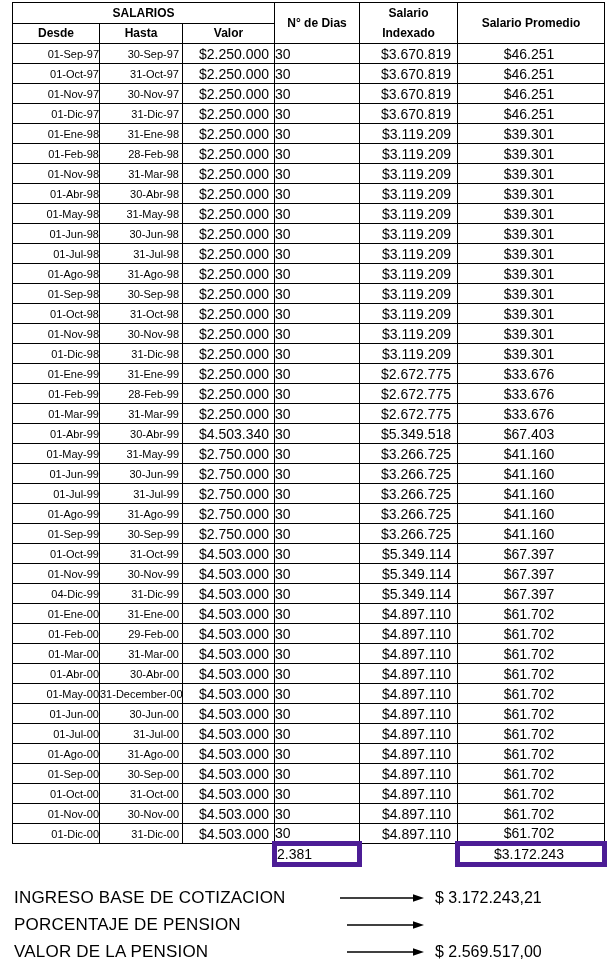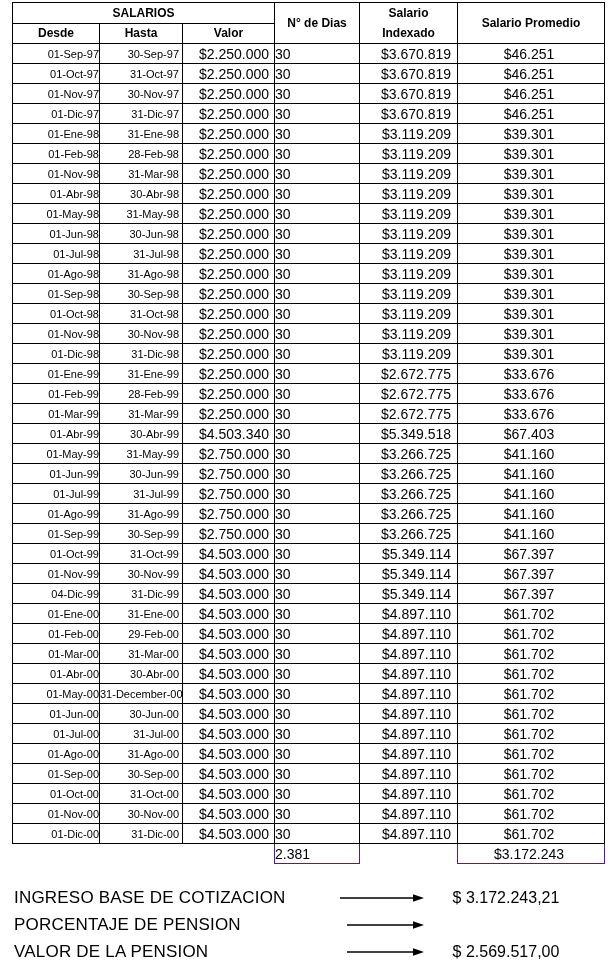--- a/index.html
+++ b/index.html
@@ -48,21 +48,21 @@
   .salary-table tbody td, .salary-table tfoot td { height: 20px; }
 
   td.c-desde { font-size: 11px; text-align: right;  padding-left: 2px; }
   td.c-hasta { font-size: 11px; text-align: right; padding-right: 3px; }
   td.c-valor { font-size: 14px; text-align: right; padding-right: 5px; margin-top: 24px; }
   td.c-dias  { font-size: 14px; text-align: left; padding-right: 14px; }
   td.c-idx   { font-size: 14px; text-align: right; padding-right: 6px; margin-top: 8px; }
   td.c-prom  { font-size: 14px; text-align: center; padding-right: 4px; }
 
   tfoot td.empty { border: none; background: transparent; }
-  tfoot td.total-cell { border: 1px solid #4c1d95; }
+  tfoot td.total-cell { border: 5px solid #4c1d95; }
 
   .summary {
     position: absolute;
     left: 14px;
     top: 884px;
     width: 571px;
   }
   .summary-row {
     display: flex;
     align-items: center;
@@ -77,21 +77,21 @@
   .arrow-slot {
     flex: 0 0 95px;
     display: flex;
     align-items: center;
   }
   .summary-row:nth-child(2) .arrow-slot,
   .summary-row:nth-child(3) .arrow-slot { padding-left: 7px; }
   .summary-value {
     flex: 1 1 auto;
     font-size: 16px;
-    text-align: center;
+    text-align: left;
     padding-right: 8px;
     white-space: nowrap;
   }
 </style>
 </head>
 <body>
 
 <div class="page">
 
   <table class="salary-table">

